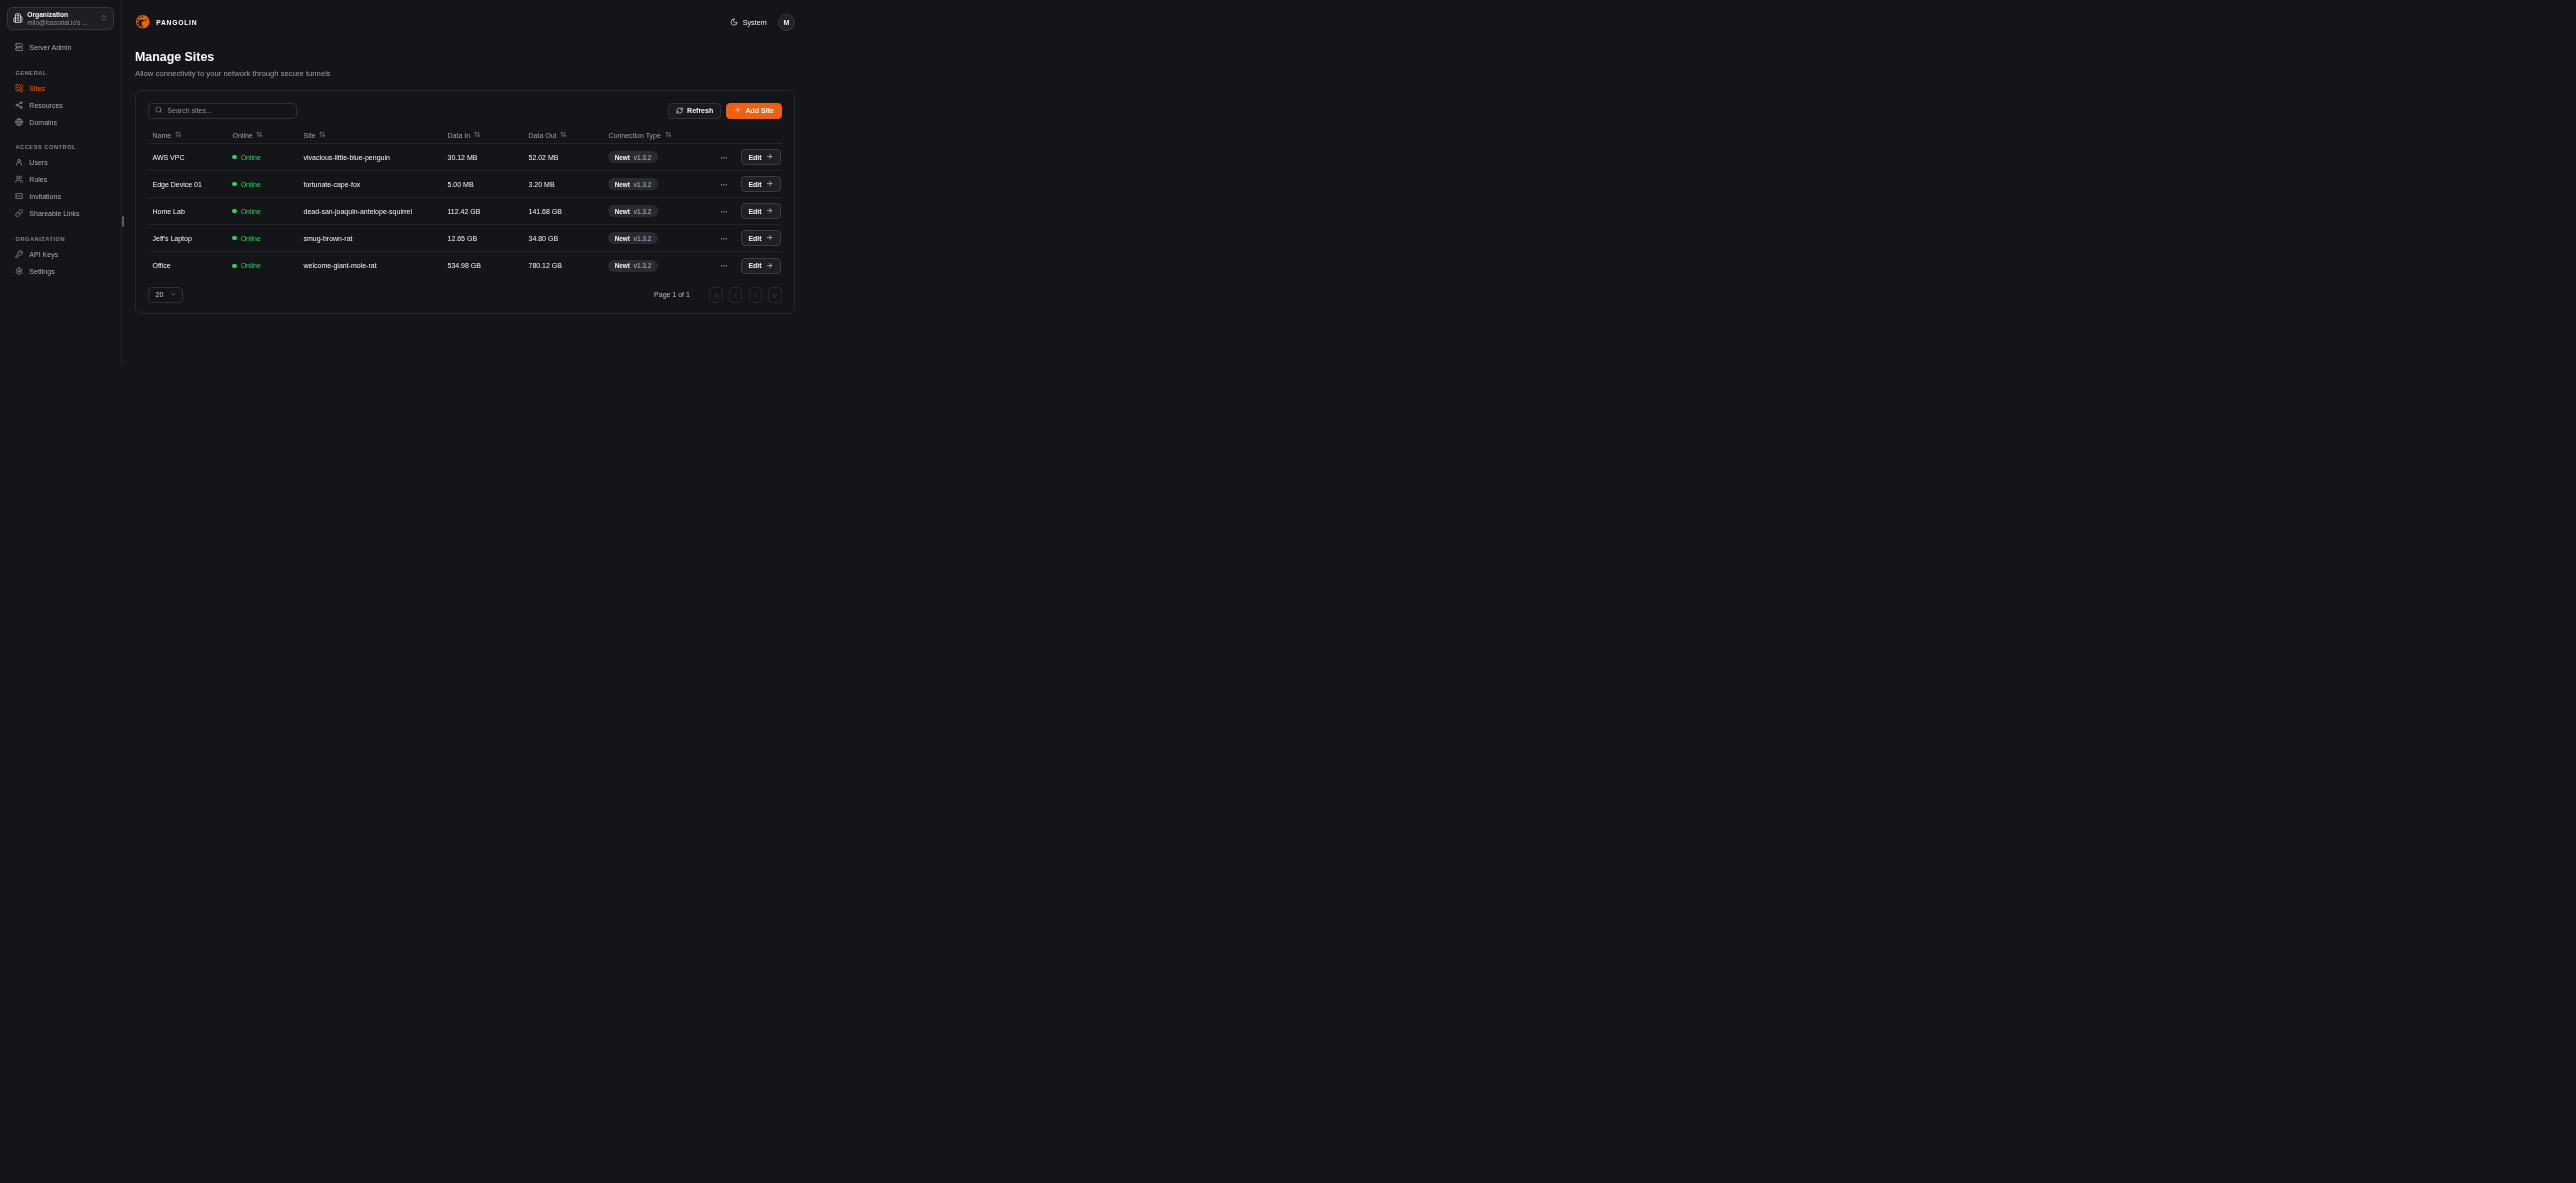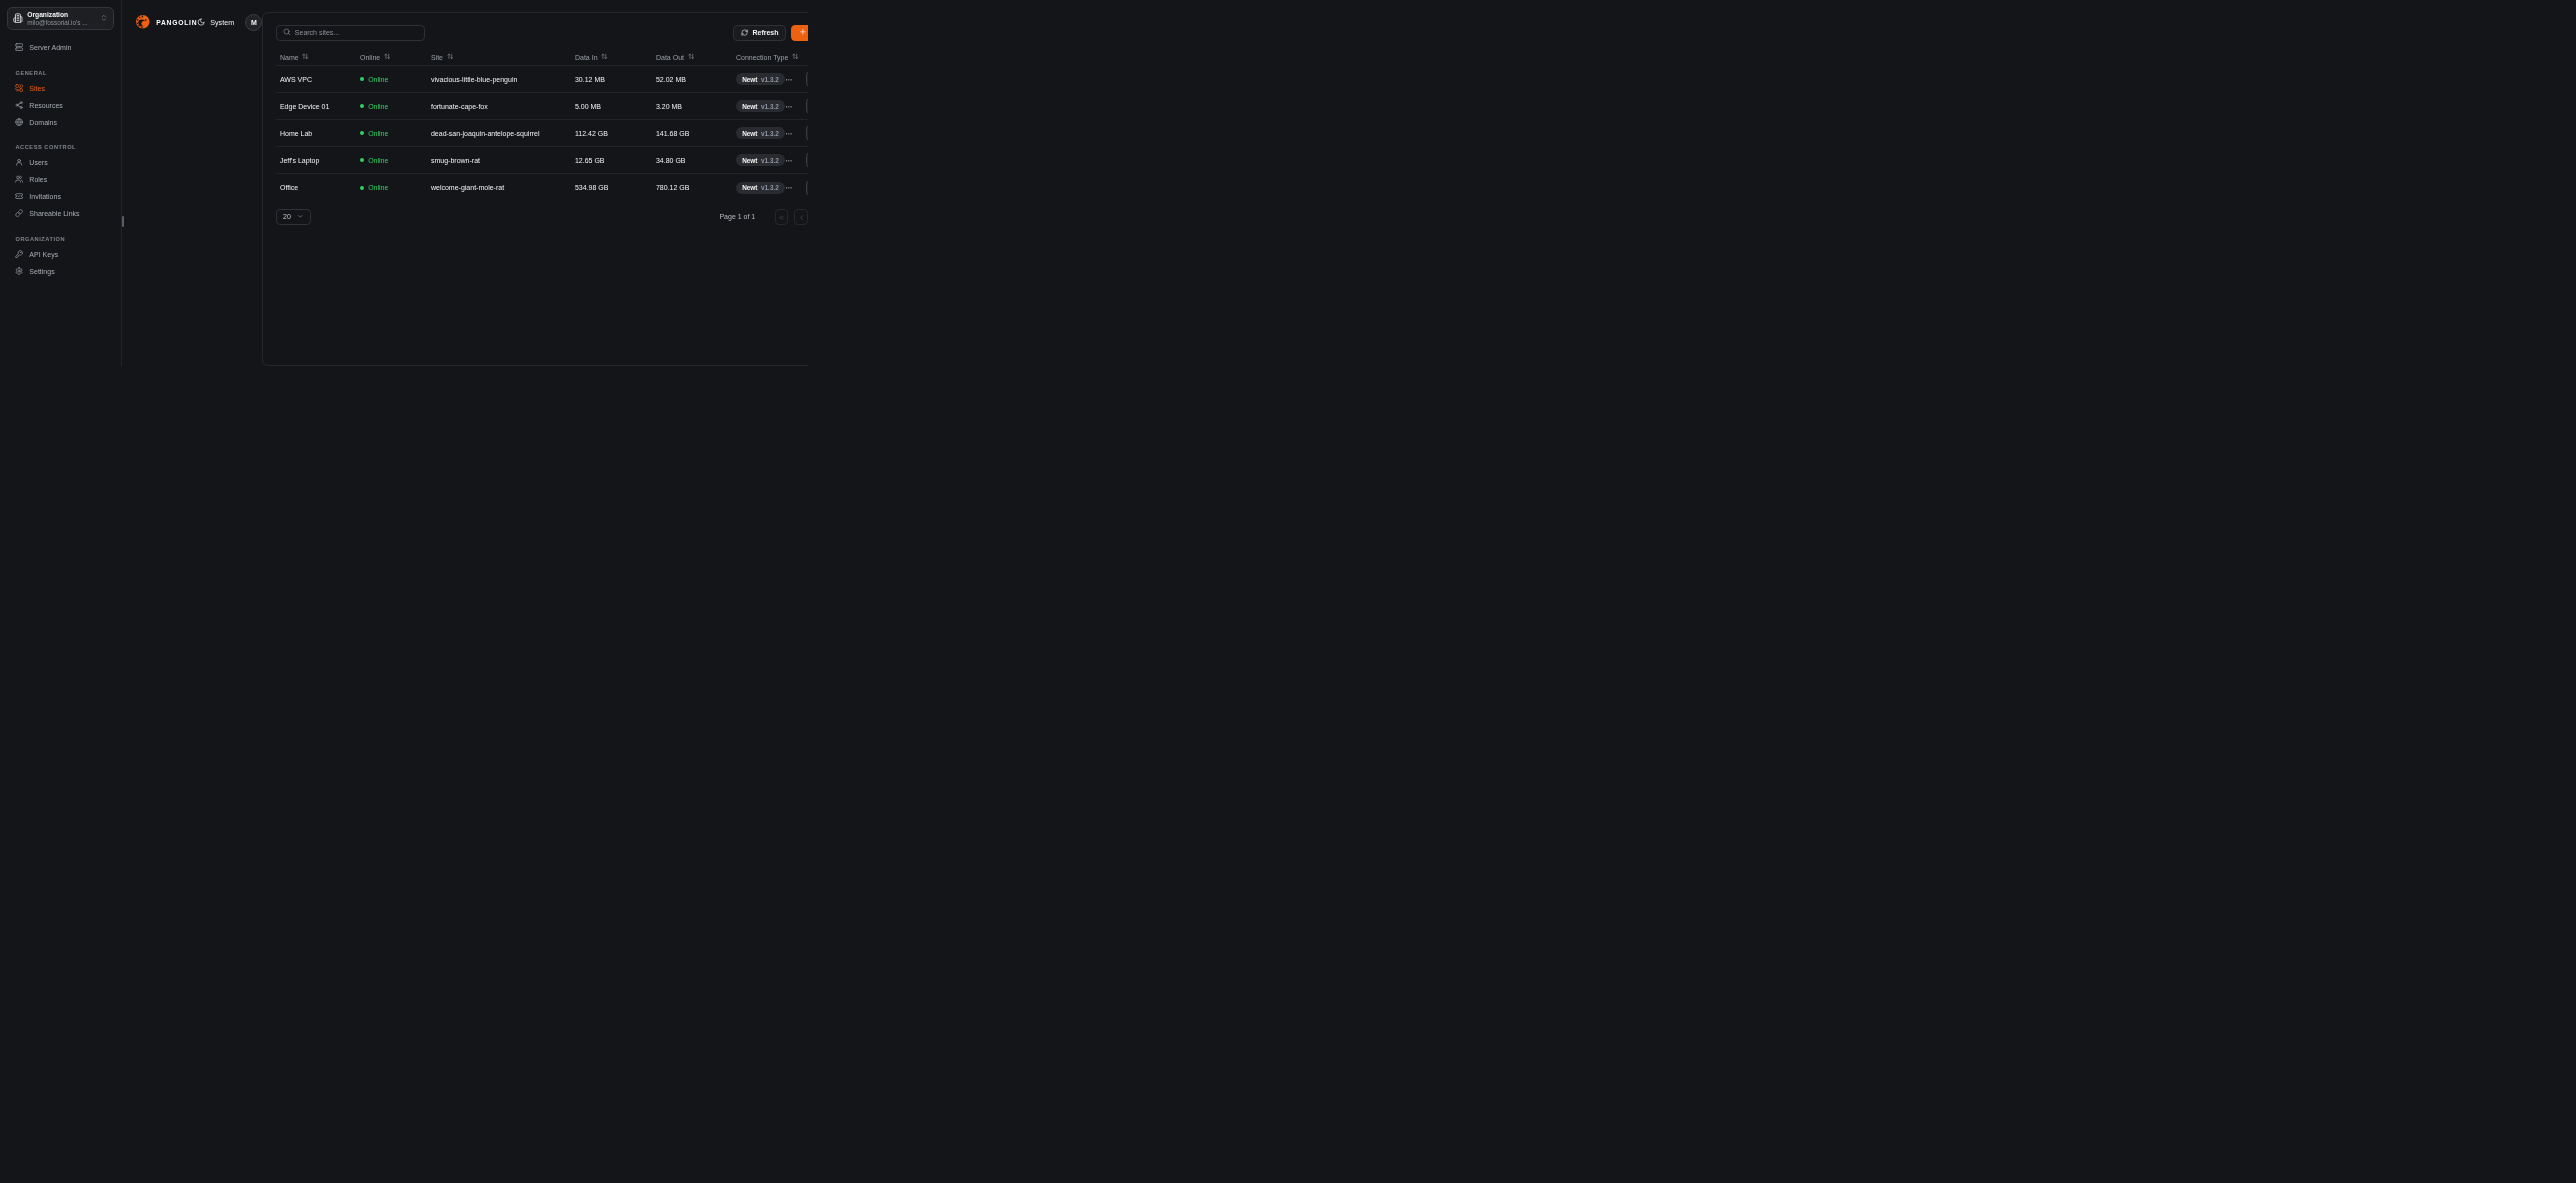--- a/index.html
+++ b/index.html
@@ -46,21 +46,21 @@
     margin-top: 13.4px; margin-bottom: 4.1px; padding-left: 8.8px;
     font-size: 5.7px; font-weight: 700; letter-spacing: 0.09em;
     color: #7f848b; text-transform: uppercase;
   }
   .scroll-thumb {
     position: absolute; left: 122px; top: 216px;
     width: 1.5px; height: 11.3px; border-radius: 1px; background: #5a5e64;
   }
 
   
-  .main { flex: 1; display: flex; padding: 0 13px; min-width: 0; }
+  .main { flex: 1; display: flex; flex-direction: column; padding: 0 13px; min-width: 0; }
 
   .topbar { display: flex; align-items: center; justify-content: space-between; padding-top: 8.2px; height: 37px; flex: none; }
   .brand { display: flex; align-items: center; gap: 5.7px; }
   .brand-name { font-size: 6.7px; font-weight: 700; letter-spacing: 0.12em; color: #ffffff; }
   .topbar-right { display: flex; align-items: center; gap: 11.3px; }
   .theme-toggle { display: flex; align-items: center; gap: 4.6px; font-size: 7.2px; font-weight: 500; color: #f2f3f5; cursor: pointer; }
   .avatar {
     width: 17px; height: 17px; border-radius: 50%;
     background: #212327; border: 0.5px solid #3a3c41;
     display: flex; align-items: center; justify-content: center;
@@ -311,20 +311,24 @@
               </svg>
           </span>
           <span>System</span>
         </div>
         <div class="avatar">
           <span>M</span>
         </div>
       </div>
     </header>
 
+    <section class="page-head">
+      <h1 class="page-title">Manage Sites</h1>
+      <p class="page-subtitle">Allow connectivity to your network through secure tunnels</p>
+    </section>
 
     <section class="card">
 
       <div class="toolbar">
         <label class="search-box">
           <span>
             <svg class="ic" width="7.7" height="7.7" viewBox="0 0 24 24">
                 <circle cx="11" cy="11" r="8"></circle>
                 <path d="m21 21-4.3-4.3"></path>
               </svg>

